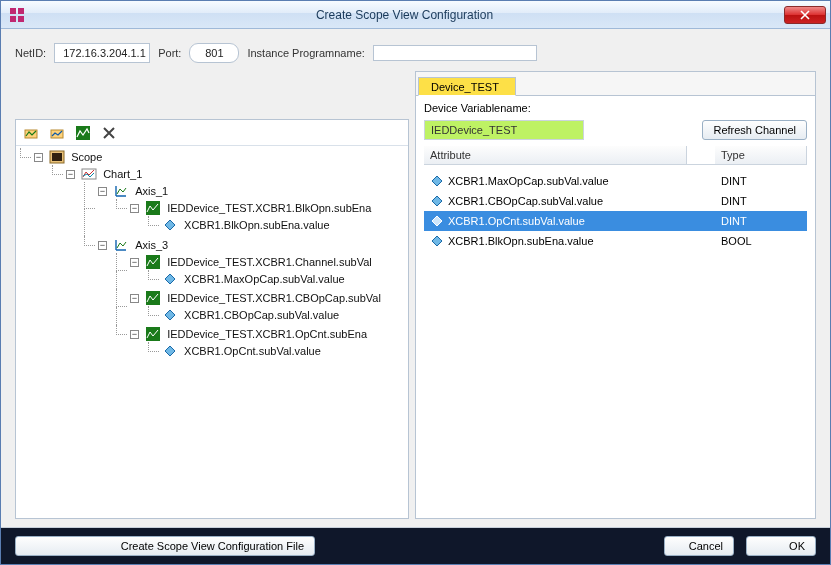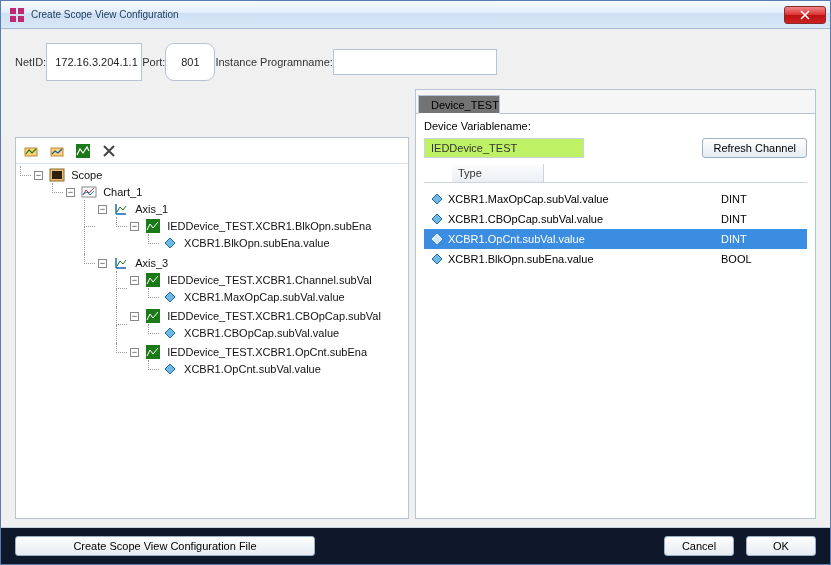--- a/index.html
+++ b/index.html
@@ -22,40 +22,41 @@
     border-bottom: 1px solid #9fb9d8;
     display: flex; align-items: center;
     padding: 0 4px 0 8px;
     gap: 6px;
   }
   .titlebar .app-icon {
     width: 16px; height: 16px;
     display: inline-flex; align-items: center; justify-content:center;
     color: #c02871;
   }
-  .titlebar .title { color:#1a3a5a; flex:1; font-size:10px; }
+  .titlebar .title { color:#1a3a5a; flex:1; font-size:12px;text-align:center; }
   .titlebar .close-btn {
     width: 42px; height: 18px;
     border: 1px solid #8a2a2a;
     border-radius: 3px;
     background: linear-gradient(to bottom,#e88 0%,#d33 48%,#b11 50%,#c22 100%);
     display:flex;align-items:center;justify-content:center;
     color:#fff; cursor:pointer;
   }
   .close-btn svg { width:10px;height:10px; }
   .topform {
     display:flex; align-items:center;
     padding: 14px 14px 8px 14px;
+    gap: 8px;
   }
   .field-label { color:#333; }
   .textbox {
     border:1px solid #b7c4d3;
     background:#fff;
     color:#222;
-    padding:12px 8px;
+    padding:3px 8px;
     text-align:center;
     min-height:16px;
   }
   .netid-box { width:96px; }
   .port-box { width:50px;border-radius:9px; }
   .prog-box { width:164px; text-align:left;}
   .main-area {
     flex:1; display:flex;
     padding: 0 14px 8px 14px;
     gap:6px;
@@ -133,22 +134,22 @@
   .tab-strip {
     height:24px;
     display:flex; align-items:flex-end;
     padding:2px 2px 0 2px;
     background:#f6f6f6;
     border-bottom:1px solid #b7c4d3;
   }
   .tab {
     border:1px solid #b7c4d3;
     border-bottom:1px solid #fff;
-    background:#737373;
-    padding:3px 0 2px 12px;
+    background:#fde047;
+    padding:3px 16px 2px 12px;
     position:relative;
     top:1px;
     cursor:pointer;
   }
   .right-body {
     flex:1; display:flex; flex-direction:column;
     padding:6px 8px; gap:6px;
     min-height:0;
   }
   .row { display:flex; align-items:center; gap:10px; }
@@ -159,21 +160,21 @@
     padding:3px 6px;
     width:160px;
   }
   .btn {
     border:1px solid #9ab0c5;
     background:linear-gradient(to bottom,#fefefe,#e6ecf2);
     padding:3px 10px;
     cursor:pointer;
     border-radius:3px;
     min-width:70px;
-    text-align:center;
+    text-align:right;
   }
   .btn.wide { min-width:300px; }
   .list-container {
     flex:1; min-height:0;
     border:0;
     overflow-y:auto;
   }
   .list-header {
     display:flex;
     border-bottom:1px solid #cbd4de;
@@ -410,20 +411,21 @@
       <div class="right-body">
         <div class="row">
           <span>Device Variablename:</span>
         </div>
         <div class="row">
           <span class="readonly-box">IEDDevice_TEST</span>
           <span style="flex:1"></span>
           <span class="btn">Refresh Channel</span>
         </div>
         <div class="list-header">
+          <div class="col attr">Attribute</div>
           <div class="col type">Type</div>
         </div>
         <div class="list-container" id="attr-list">
             <div class="list-row">
               <div class="col attr">
                 <svg width="14" height="14">
                   <path d="M2 7 L7 2 L12 7 L7 12 Z" fill="#6fb8e6" stroke="#1a6aa8"></path>
                 </svg>
                 <span>XCBR1.MaxOpCap.subVal.value</span>
               </div>

